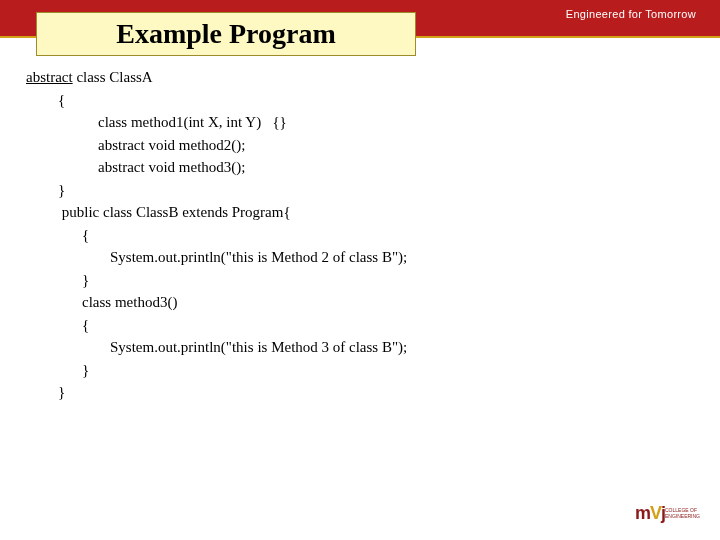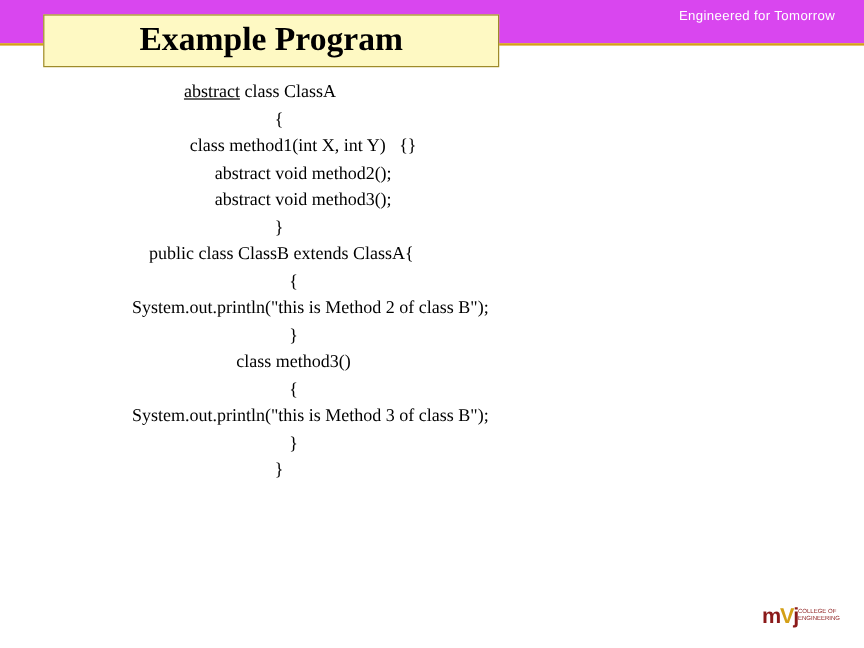--- a/index.html
+++ b/index.html
@@ -7,21 +7,21 @@
       width: 720px;
       height: 540px;
       background: #fff;
       font-family: Georgia, 'Times New Roman', serif;
       position: relative;
       overflow: hidden;
     }
     .header-bar {
       width: 100%;
       height: 36px;
-      background: #d946ef;
+      background: #b91c1c;
       position: relative;
     }
     .tagline {
       position: absolute;
       top: 8px;
       right: 24px;
       color: #fff;
       font-family: Arial, sans-serif;
       font-size: 11px;
       font-weight: normal;
@@ -56,21 +56,21 @@
     }
     .code-area {
       position: absolute;
       top: 66px;
       left: 26px;
       font-family: Georgia, 'Times New Roman', serif;
       font-size: 15px;
       line-height: 1.5;
       color: #000;
     }
-    .line { white-space: pre; text-align: center; }
+    .line { white-space: pre; }
     .i1 { padding-left: 32px; }
     .i2 { padding-left: 72px; }
     .i3 { padding-left: 56px; }
     .i5 { padding-left: 84px; }
     .logo {
       position: absolute;
       bottom: 16px;
       right: 20px;
       display: flex;
       align-items: center;
@@ -105,21 +105,21 @@
   <div class="title">Example Program</div>
 </div>
 
 <div class="code-area">
   <div class="line"><span style="text-decoration:underline">abstract</span><span> class ClassA</span></div>
   <div class="line i1">{</div>
   <div class="line i2">class method1(int X, int Y)   {}</div>
   <div class="line i2">abstract void method2();</div>
   <div class="line i2">abstract void method3();</div>
   <div class="line i1">}</div>
-  <div class="line i1"> public class ClassB extends ClassA{</div>
+  <div class="line i1"> public class ClassB extends Program{</div>
   <div class="line i3">{</div>
   <div class="line i5">System.out.println("this is Method 2 of class B");</div>
   <div class="line i3">}</div>
   <div class="line i3">class method3()</div>
   <div class="line i3">{</div>
   <div class="line i5">System.out.println("this is Method 3 of class B");</div>
   <div class="line i3">}</div>
   <div class="line i1">}</div>
 </div>
 

